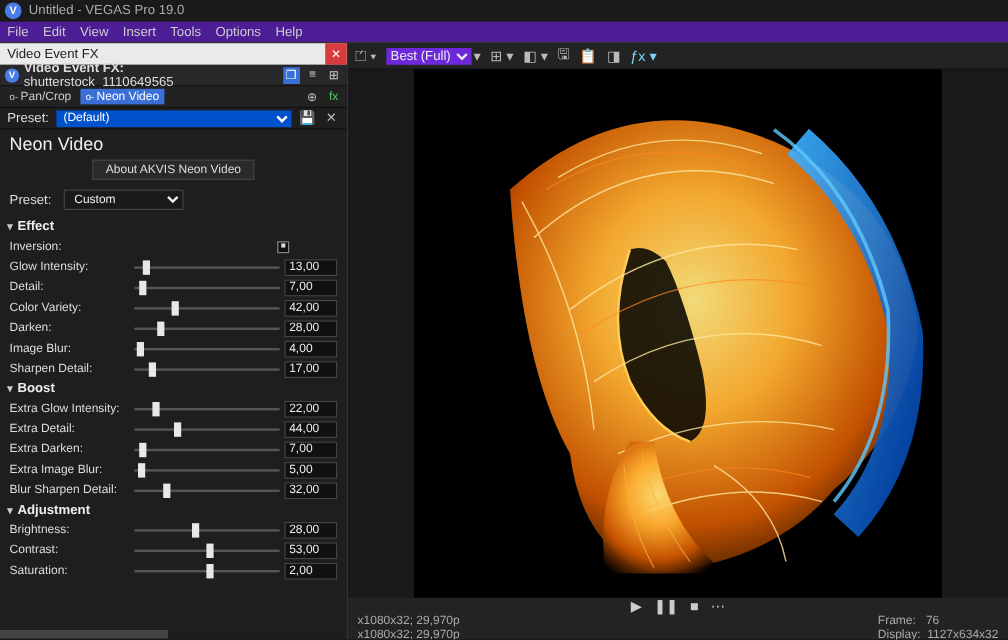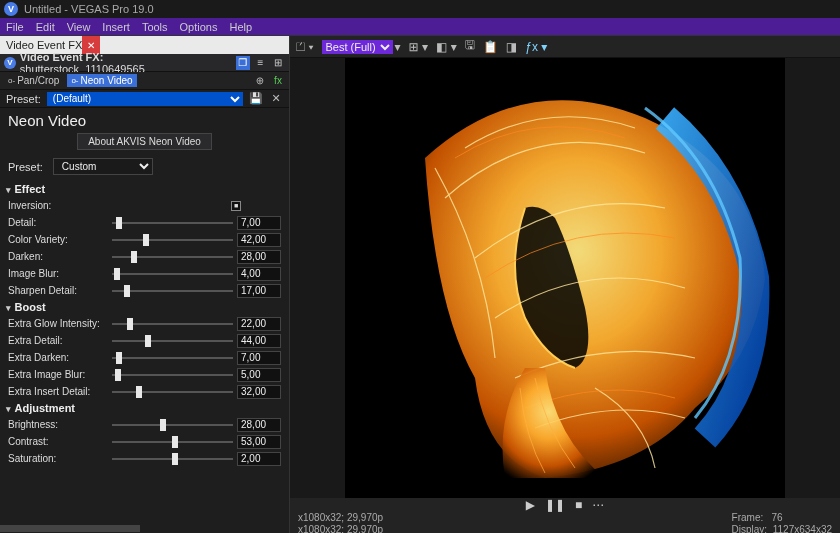--- a/index.html
+++ b/index.html
@@ -36,21 +36,21 @@
   
   .fx-window {
     position: absolute; left: 0; top: 36px;
     width: 290px; height: 497px;
     background: #1e1e1e;
     display: flex; flex-direction: column;
     border-right: 1px solid #333;
   }
   .fx-title {
     height: 18px; background: #eaeaea; color: #222;
-    display: flex; align-items: center; justify-content: flex-start;
+    display: flex; align-items: center; justify-content: space-between;
     padding-left: 6px;
   }
   .fx-close {
     width: 18px; height: 18px; background: #d83b3b; color: #fff;
     display: flex; align-items: center; justify-content: center;
     font-size: 10px; cursor: pointer;
   }
   .fx-header {
     height: 18px; background: #28282a;
     display: flex; align-items: center; padding: 0 4px; gap: 4px;
@@ -218,20 +218,28 @@
         <span class="tri"></span>
         <span>Effect</span>
       </div>
       <div class="param">
         <label>Inversion:</label>
         <div style="flex: 1 1 0%;"></div>
         <div class="chk on"></div>
         <div style="width: 36px;"></div>
       </div>
       <div class="param">
+        <label>Glow Intensity:</label>
+        <div class="slider">
+          <div class="track"></div>
+          <div class="thumb" style="left:8%"></div>
+        </div>
+        <input type="text" value="13,00" style="">
+      </div>
+      <div class="param">
         <label>Detail:</label>
         <div class="slider">
           <div class="track"></div>
           <div class="thumb" style="left:6%"></div>
         </div>
         <input type="text" value="7,00" style="">
       </div>
       <div class="param">
         <label>Color Variety:</label>
         <div class="slider">
@@ -294,21 +302,21 @@
       </div>
       <div class="param">
         <label>Extra Image Blur:</label>
         <div class="slider">
           <div class="track"></div>
           <div class="thumb" style="left:5%"></div>
         </div>
         <input type="text" value="5,00" style="">
       </div>
       <div class="param">
-        <label>Extra Insert Detail:</label>
+        <label>Blur Sharpen Detail:</label>
         <div class="slider">
           <div class="track"></div>
           <div class="thumb" style="left:22%"></div>
         </div>
         <input type="text" value="32,00" style="">
       </div>
       <div class="group-hdr">
         <span class="tri"></span>
         <span>Adjustment</span>
       </div>

